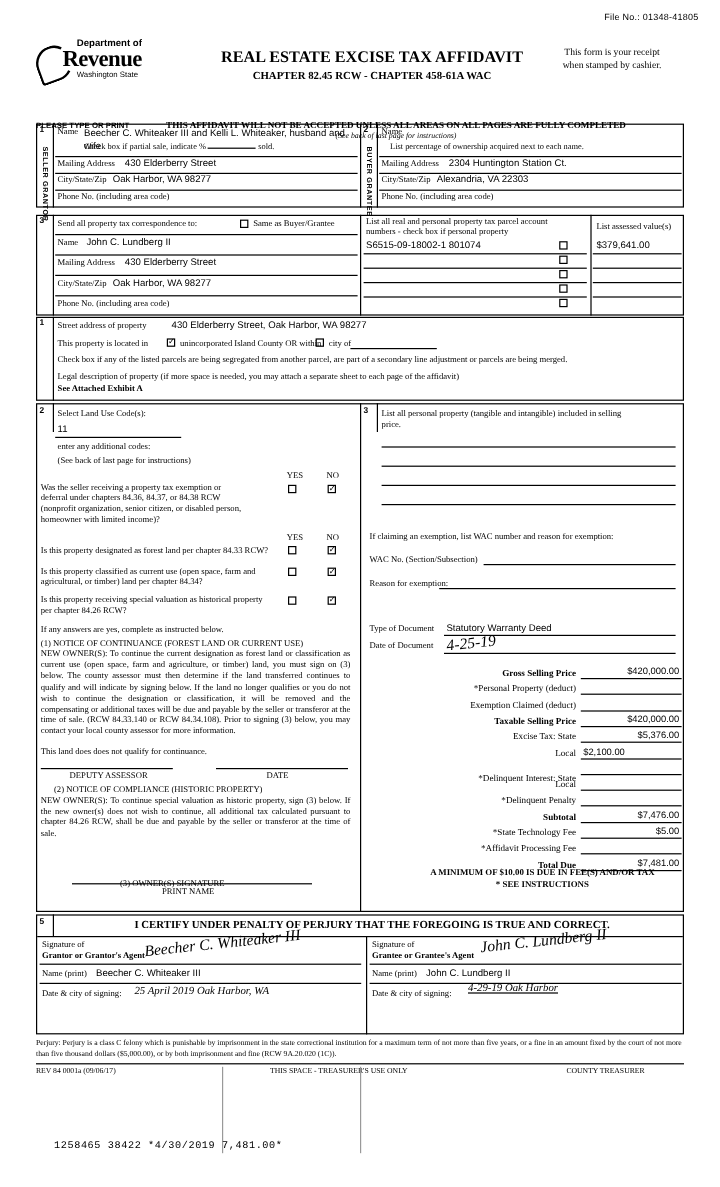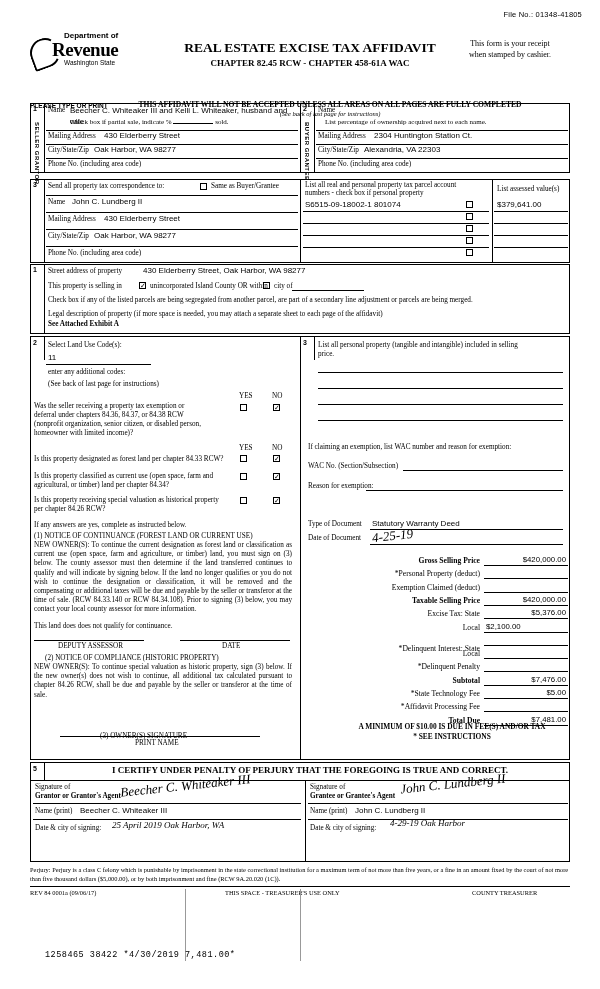--- a/index.html
+++ b/index.html
@@ -145,21 +145,21 @@
   <div class="hline" style="left:494px;top:235px;width:74px;"></div>
   <div class="val" style="left:497px;top:237px;"></div>
   <div class="hline" style="left:494px;top:247px;width:74px;"></div>
   <div class="val" style="left:497px;top:249px;"></div>
 
   <div class="box" style="left:30px;top:264px;width:540px;height:70px;"></div>
   <div class="vline" style="left:44px;top:264px;width:1px;height:70px;"></div>
   <div class="num" style="left:33px;top:266px;">1</div>
   <div class="lbl" style="left:48px;top:267px;">Street address of property</div>
   <div class="val" style="left:143px;top:266px;">430 Elderberry Street, Oak Harbor, WA 98277</div>
-  <div class="lbl" style="left:48px;top:282px;">This property is selling in</div>
+  <div class="lbl" style="left:48px;top:282px;">This property is located in</div>
   <div class="cbx" style="left:139px;top:282px;">✓</div>
   <div class="lbl" style="left:150px;top:282px;">unincorporated  Island  County OR within</div>
   <div class="cb" style="left:263px;top:282px;"></div>
   <div class="lbl" style="left:274px;top:282px;">city of</div>
   <div class="hline" style="left:292px;top:290px;width:72px;"></div>
   <div class="lbl" style="left:48px;top:310px;">Legal description of property (if more space is needed, you may attach a separate sheet to each page of the affidavit)</div>
   <div class="lbl" style="left:48px;top:296px;width:515px;">Check box if any of the listed parcels are being segregated from another parcel, are part of a secondary line adjustment or parcels are being merged.</div>
   <div class="lbl" style="left:48px;top:320px;font-weight:bold;">See Attached Exhibit A</div>
 
   <div class="box" style="left:30px;top:336px;width:540px;height:424px;"></div>
@@ -295,21 +295,21 @@
   <div class="hand" style="position:absolute;left:112px;top:820px;font-style:italic;">25 April 2019   Oak Harbor, WA</div>
 
   <div class="lbl" style="left:310px;top:783px;">Signature of</div>
   <div class="lbl" style="left:310px;top:792px;font-weight:bold;">Grantee or Grantee's Agent</div>
   <div class="scrawl" style="position:absolute;left:400px;top:776px;">John C. Lundberg II</div>
   <div class="hline" style="left:308px;top:803px;width:260px;"></div>
   <div class="lbl" style="left:310px;top:807px;">Name (print)</div>
   <div class="val" style="left:355px;top:806px;">John C. Lundberg II</div>
   <div class="hline" style="left:308px;top:819px;width:260px;"></div>
   <div class="lbl" style="left:310px;top:824px;">Date &amp; city of signing:</div>
-  <div class="hand" style="position:absolute;left:390px;top:818px;font-style:italic;">4-29-19 Oak Harbor</div>
+  <div class="hand" style="position:absolute;left:390px;top:818px;font-style:italic;text-decoration:underline;">4-29-19 Oak Harbor</div>
 
   <div class="footer" style="left:30px;top:866px;width:540px;line-height:8.5px;">Perjury:  Perjury is a class C felony which is punishable by imprisonment in the state correctional institution for a maximum term of not more than five years, or a fine in an amount fixed by the court of not more than five thousand dollars ($5,000.00), or by both imprisonment and fine (RCW 9A.20.020 (1C)).</div>
   <div class="hline" style="left:30px;top:886px;width:540px;"></div>
   <div class="footer" style="left:30px;top:889px;">REV 84 0001a (09/06/17)</div>
   <div class="footer" style="left:225px;top:889px;">THIS SPACE - TREASURER'S USE ONLY</div>
   <div class="footer" style="left:472px;top:889px;">COUNTY TREASURER</div>
   <div class="vline" style="left:185px;top:889px;width:1px;height:72px;background:#999;"></div>
   <div class="vline" style="left:300px;top:889px;width:1px;height:72px;background:#999;"></div>
   <div style="position:absolute;left:45px;top:950px;font-family:'Liberation Mono',monospace;font-size:8.5px;letter-spacing:.5px;">1258465  38422  *4/30/2019  7,481.00*</div>
 

